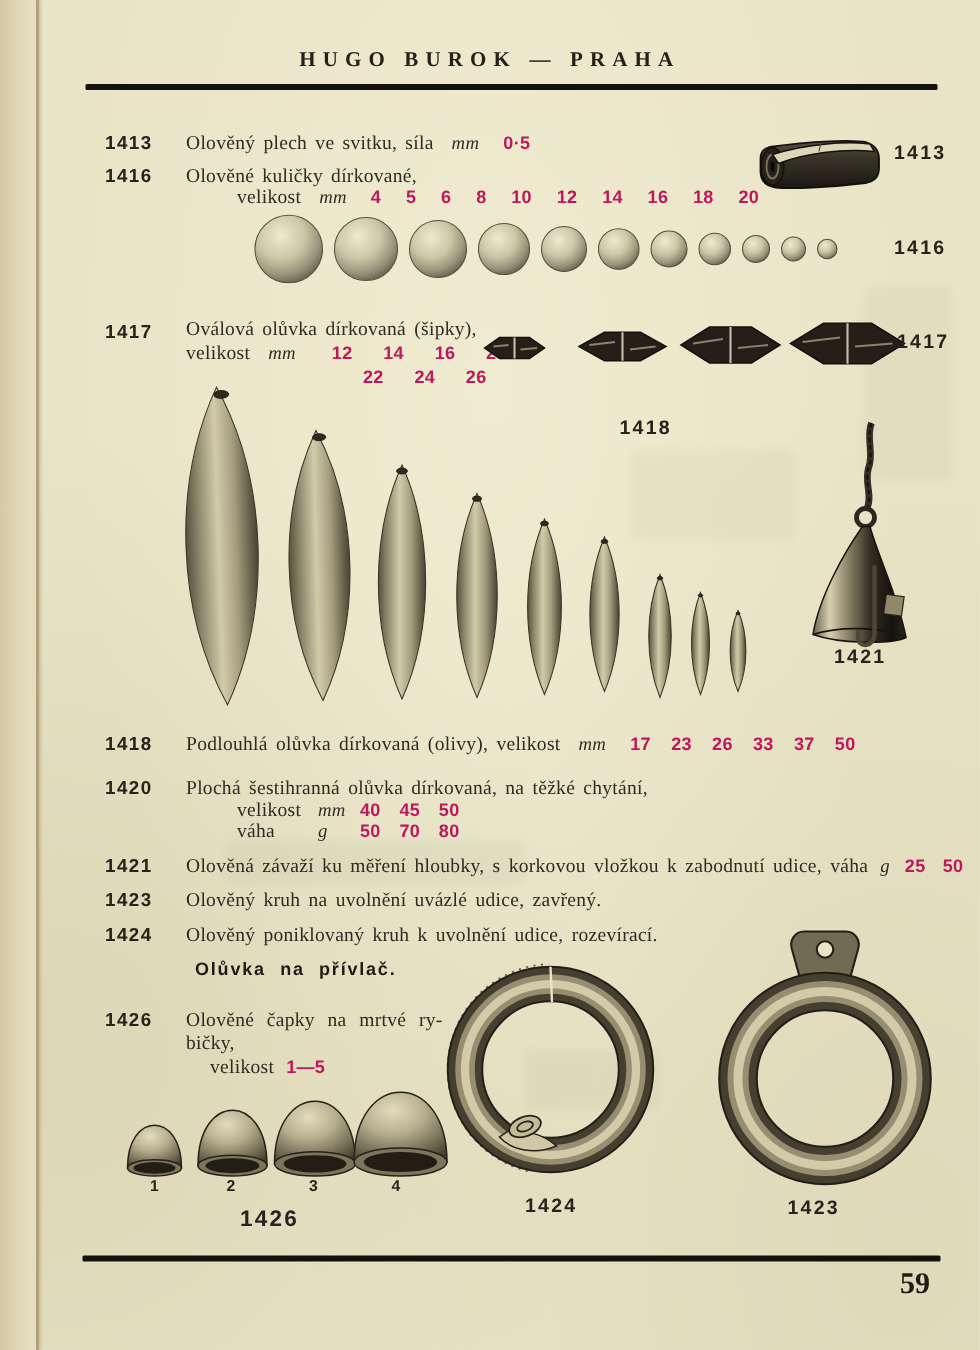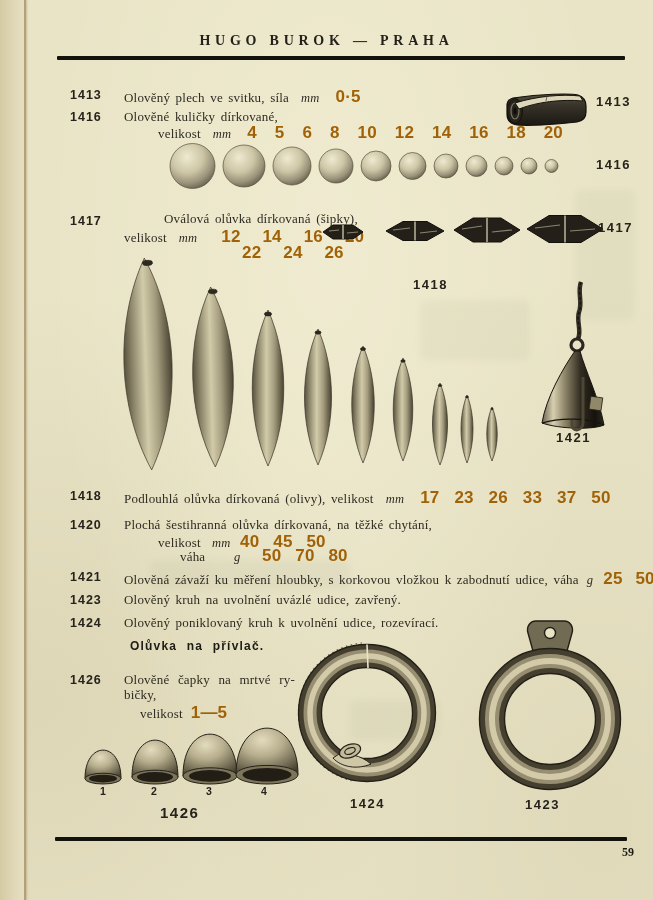--- a/index.html
+++ b/index.html
@@ -22,32 +22,32 @@
   .header-title{top:33px;left:0;width:653px;text-align:center;
     font-weight:700;font-size:14px;letter-spacing:.34em;color:#23211a;}
   .rule{height:4px;background:#14120d;border-radius:1px;}
   .code{position:absolute;left:70px;font-family:"Liberation Sans",sans-serif;
     font-weight:700;font-size:12.5px;letter-spacing:1px;color:#26231c;}
   .desc{position:absolute;left:124px;font-size:13px;white-space:nowrap;
     letter-spacing:.2px;word-spacing:2px;}
   .line{position:absolute;font-size:13px;white-space:nowrap;letter-spacing:.2px;}
   .unit{font-style:italic;font-size:12.5px;margin-left:12px;}
   .num, .sizes{font-family:"Liberation Sans",sans-serif;font-weight:700;
-    font-size:17px;color:#a16207;}
+    font-size:12px;color:#be185d;}
   .num{margin-left:16px;}
   .sizes{margin-left:16px;}
   .fig-label{position:absolute;font-family:"Liberation Sans",sans-serif;
     font-weight:700;font-size:13px;letter-spacing:1.5px;color:#26231c;}
   .cap-num{position:absolute;font-family:"Liberation Sans",sans-serif;
     font-weight:700;font-size:10.5px;color:#26231c;}
   .section-heading{position:absolute;top:639px;left:130px;
     font-family:"Liberation Sans",sans-serif;font-weight:700;font-size:12px;
     letter-spacing:1.2px;word-spacing:5px;color:#1d1b15;}
-  .page-number{position:absolute;top:845px;left:600px;width:34px;text-align:right;
-    font-weight:700;font-size:12px;color:#1d1b15;}
+  .page-number{position:absolute;top:845px;left:600px;width:34px;text-align:left;
+    font-weight:700;font-size:20px;color:#1d1b15;}
   svg{position:absolute;overflow:visible;}
 </style>
 </head>
 <body>
 
 <svg width="0" height="0">
   <defs>
     <radialGradient id="gBall" cx="38%" cy="30%" r="78%">
       <stop offset="0%" stop-color="#efead0"></stop>
         <stop offset="45%" stop-color="#cdc6a6"></stop>
@@ -120,21 +120,21 @@
   <circle cx="242.5" cy="24" r="13.5" fill="url(#gBall)" stroke="#55503c" stroke-width="0.7"></circle>
   <circle cx="276" cy="24" r="12" fill="url(#gBall)" stroke="#55503c" stroke-width="0.7"></circle>
   <circle cx="306.5" cy="24" r="10.5" fill="url(#gBall)" stroke="#55503c" stroke-width="0.7"></circle>
   <circle cx="334" cy="24" r="9" fill="url(#gBall)" stroke="#55503c" stroke-width="0.7"></circle>
   <circle cx="359" cy="24" r="8" fill="url(#gBall)" stroke="#55503c" stroke-width="0.7"></circle>
   <circle cx="381.5" cy="24" r="6.5" fill="url(#gBall)" stroke="#55503c" stroke-width="0.7"></circle>
 </svg>
 <span class="fig-label" style="top:157px;left:596px;">1416</span>
 
 <span class="code" style="top:214px;">1417</span>
-<div class="desc" style="top:211px;margin-left:40px;">Oválová olůvka dírkovaná (šipky),</div>
+<div class="desc" style="top:211px;">Oválová olůvka dírkovaná (šipky),</div>
 <div class="line" style="top:227px;left:124px;"><span>velikost</span><span class="unit">mm</span><span class="sizes" style="margin-left:24px;word-spacing:17px;">12 14 16 20</span></div>
 <div class="line" style="top:243px;left:230px;"><span class="sizes" style="margin-left:12px;word-spacing:17px;">22 24 26</span></div>
 
 <svg style="left:320px;top:212px;" width="285" height="42" viewBox="0 0 285 42">
   <g stroke="#121009" stroke-width="1">
     <polygon points="3,20 13,13 33,13 43,20 33,27 13,27" fill="#242019"></polygon>
     <polygon points="66,19 83,9.5 107,9.5 124,19 107,28.5 83,28.5" fill="#242019"></polygon>
     <polygon points="134,18 153,6 181,6 200,18 181,30 153,30" fill="#242019"></polygon>
     <polygon points="207,17 229,3.5 261,3.5 283,17 261,30.5 229,30.5" fill="#242019"></polygon>
   </g>
@@ -193,21 +193,21 @@
   <path d="M 50,95 L 50,140 C 50,150 39,150 39,143 L 39,138" fill="none" stroke="#4d4736" stroke-width="3"></path>
 </svg>
 <span class="fig-label" style="top:430px;left:556px;">1421</span>
 
 <span class="code" style="top:489px;">1418</span>
 <div class="desc" style="top:488px;"><span>Podlouhlá olůvka dírkovaná (olivy), velikost</span><span class="unit">mm</span><span class="sizes" style="word-spacing:10px;">17 23 26 33 37 50</span></div>
 
 <span class="code" style="top:518px;">1420</span>
 <div class="desc" style="top:517px;">Plochá šestihranná olůvka dírkovaná, na těžké chytání,</div>
 <div class="line" style="top:532px;left:158px;"><span style="display:inline-block;width:54px;">velikost</span><span class="unit" style="display:inline-block;width:28px;margin-left:0;">mm</span><span class="sizes" style="margin-left:0;word-spacing:9px;">40 45 50</span></div>
-<div class="line" style="top:546px;left:158px;"><span style="display:inline-block;width:54px;margin-left:22px;">váha</span><span class="unit" style="display:inline-block;width:28px;margin-left:0;">g</span><span class="sizes" style="margin-left:0;word-spacing:9px;">50 70 80</span></div>
+<div class="line" style="top:546px;left:158px;"><span style="display:inline-block;width:54px;">váha</span><span class="unit" style="display:inline-block;width:28px;margin-left:0;">g</span><span class="sizes" style="margin-left:0;word-spacing:9px;">50 70 80</span></div>
 
 <span class="code" style="top:570px;">1421</span>
 <div class="desc" style="top:569px;"><span>Olověná závaží ku měření hloubky, s korkovou vložkou k zabodnutí udice, váha</span><span class="unit" style="margin-left:8px;">g</span><span class="sizes" style="margin-left:10px;word-spacing:8px;">25 50</span></div>
 
 <span class="code" style="top:593px;">1423</span>
 <div class="desc" style="top:592px;text-align:right;">Olověný kruh na uvolnění uvázlé udice, zavřený.</div>
 
 <span class="code" style="top:616px;">1424</span>
 <div class="desc" style="top:615px;">Olověný poniklovaný kruh k uvolnění udice, rozevírací.</div>
 

